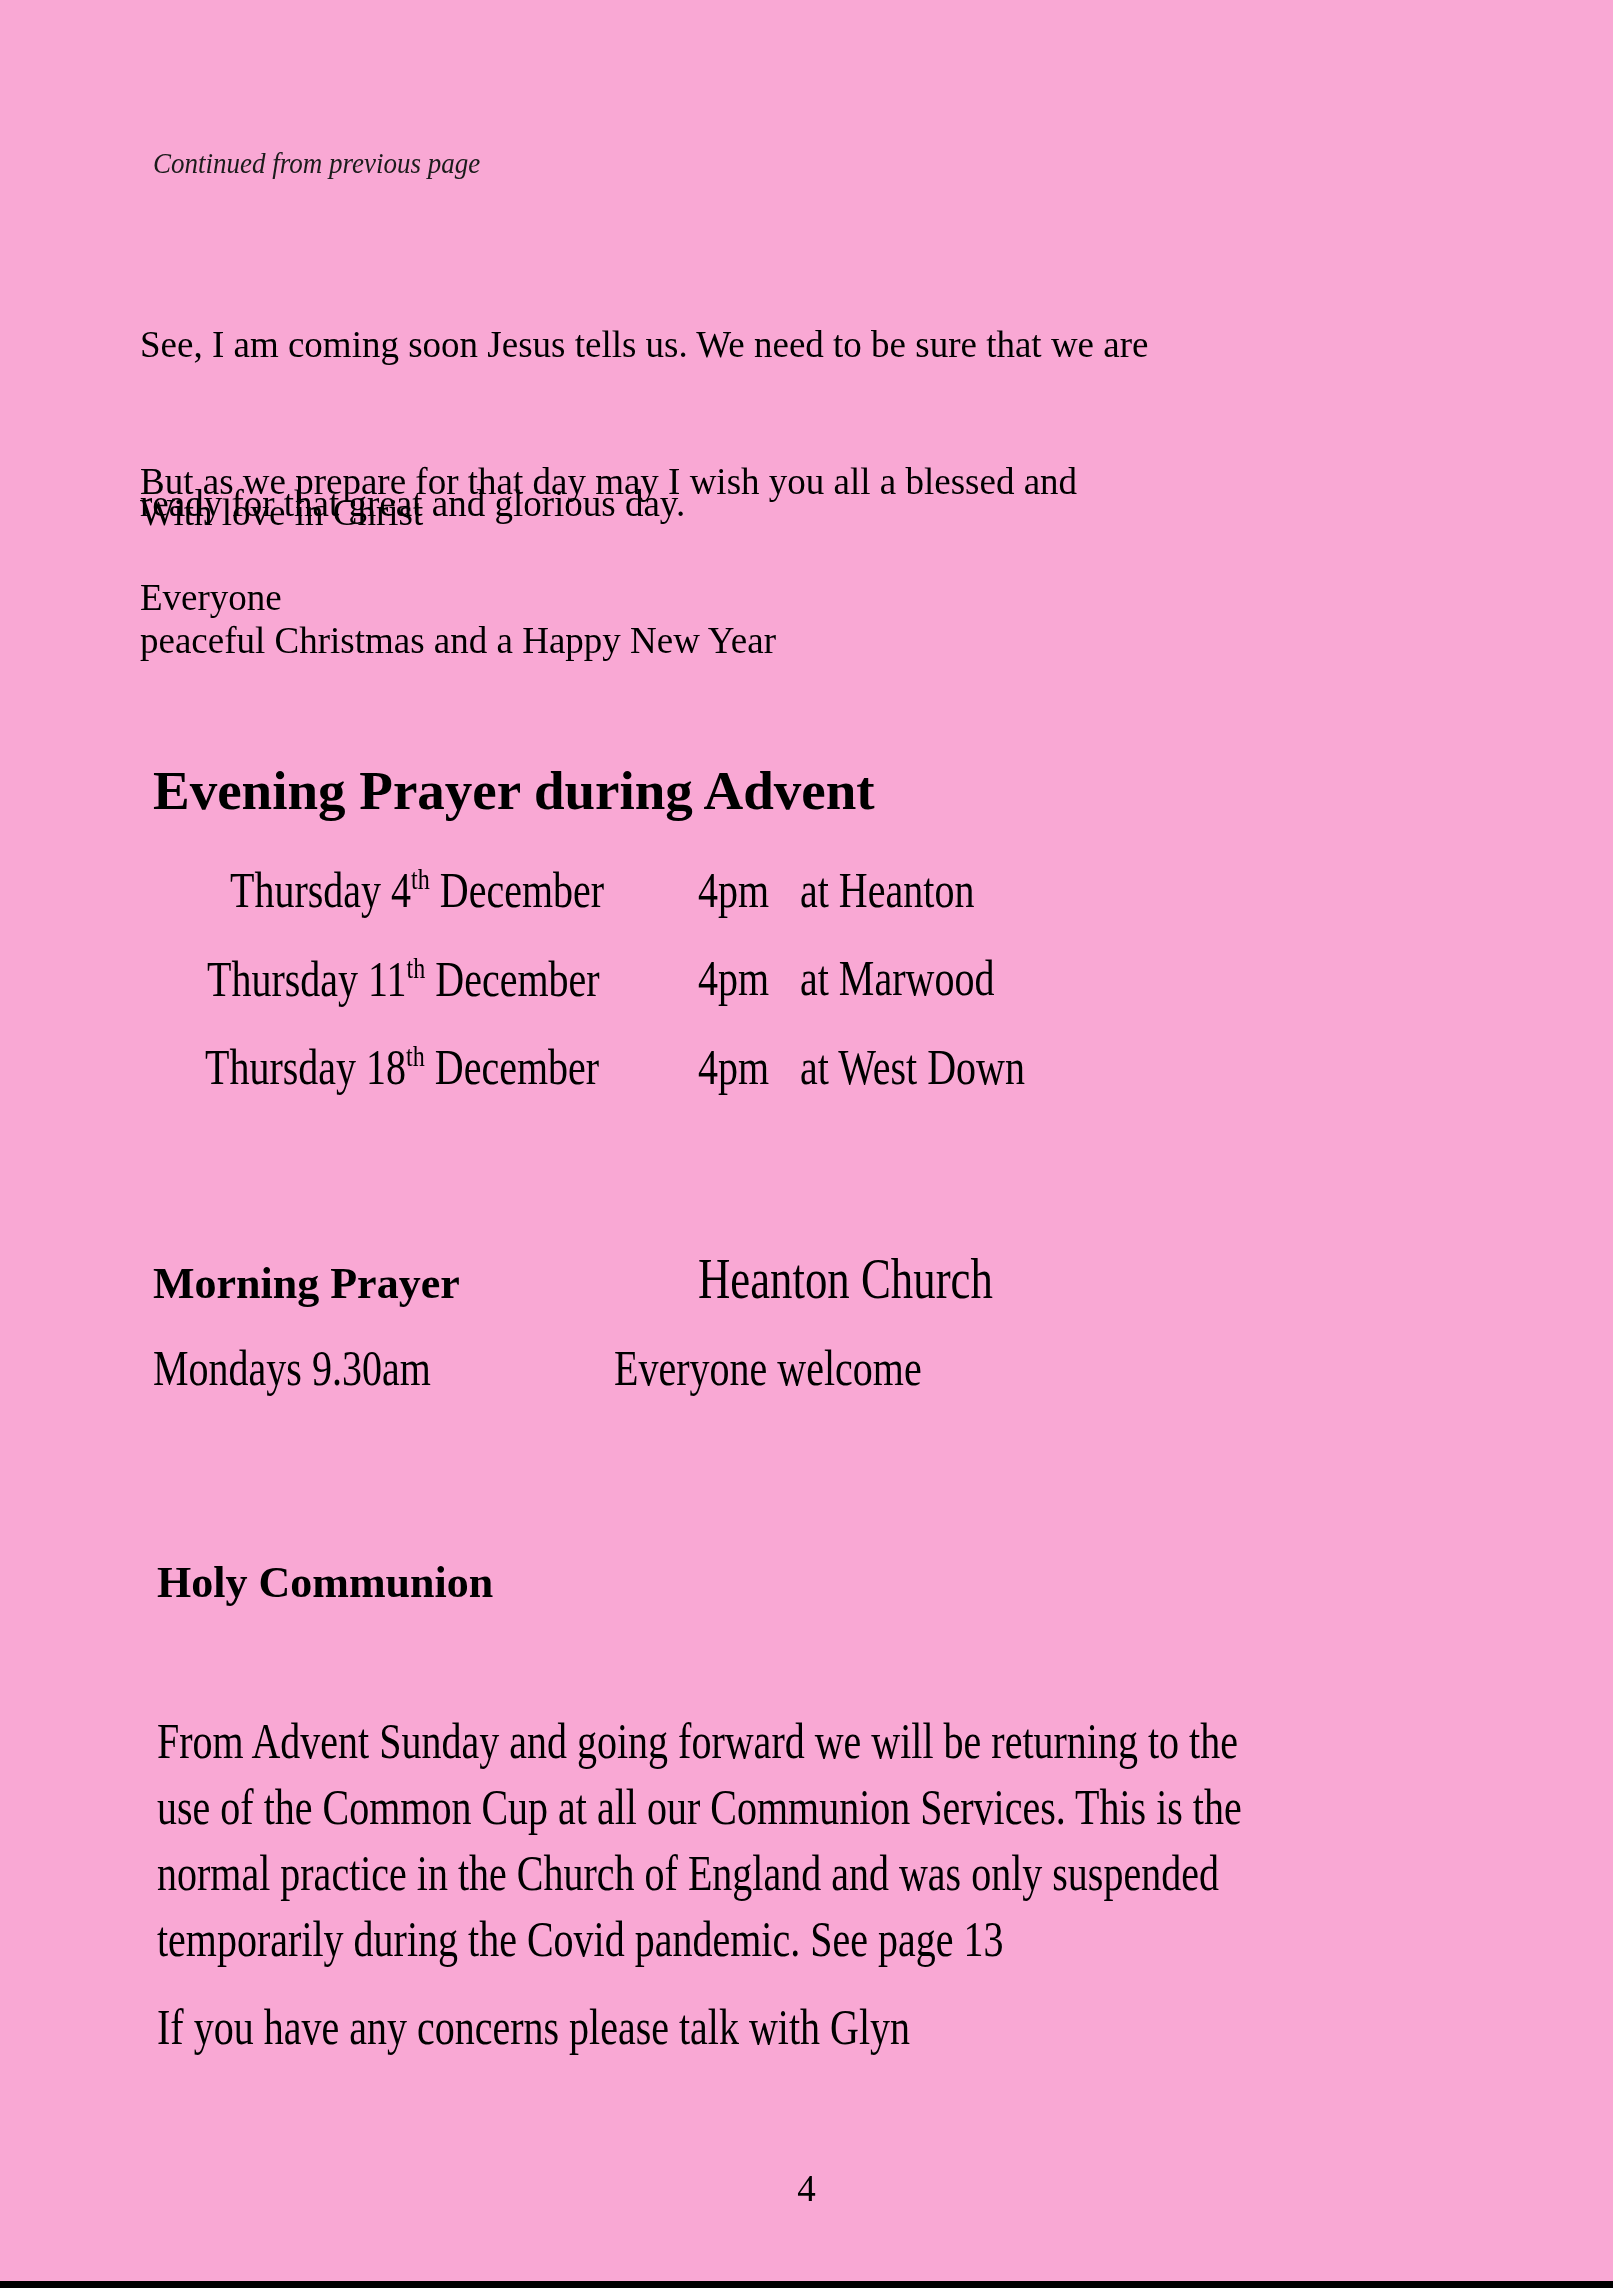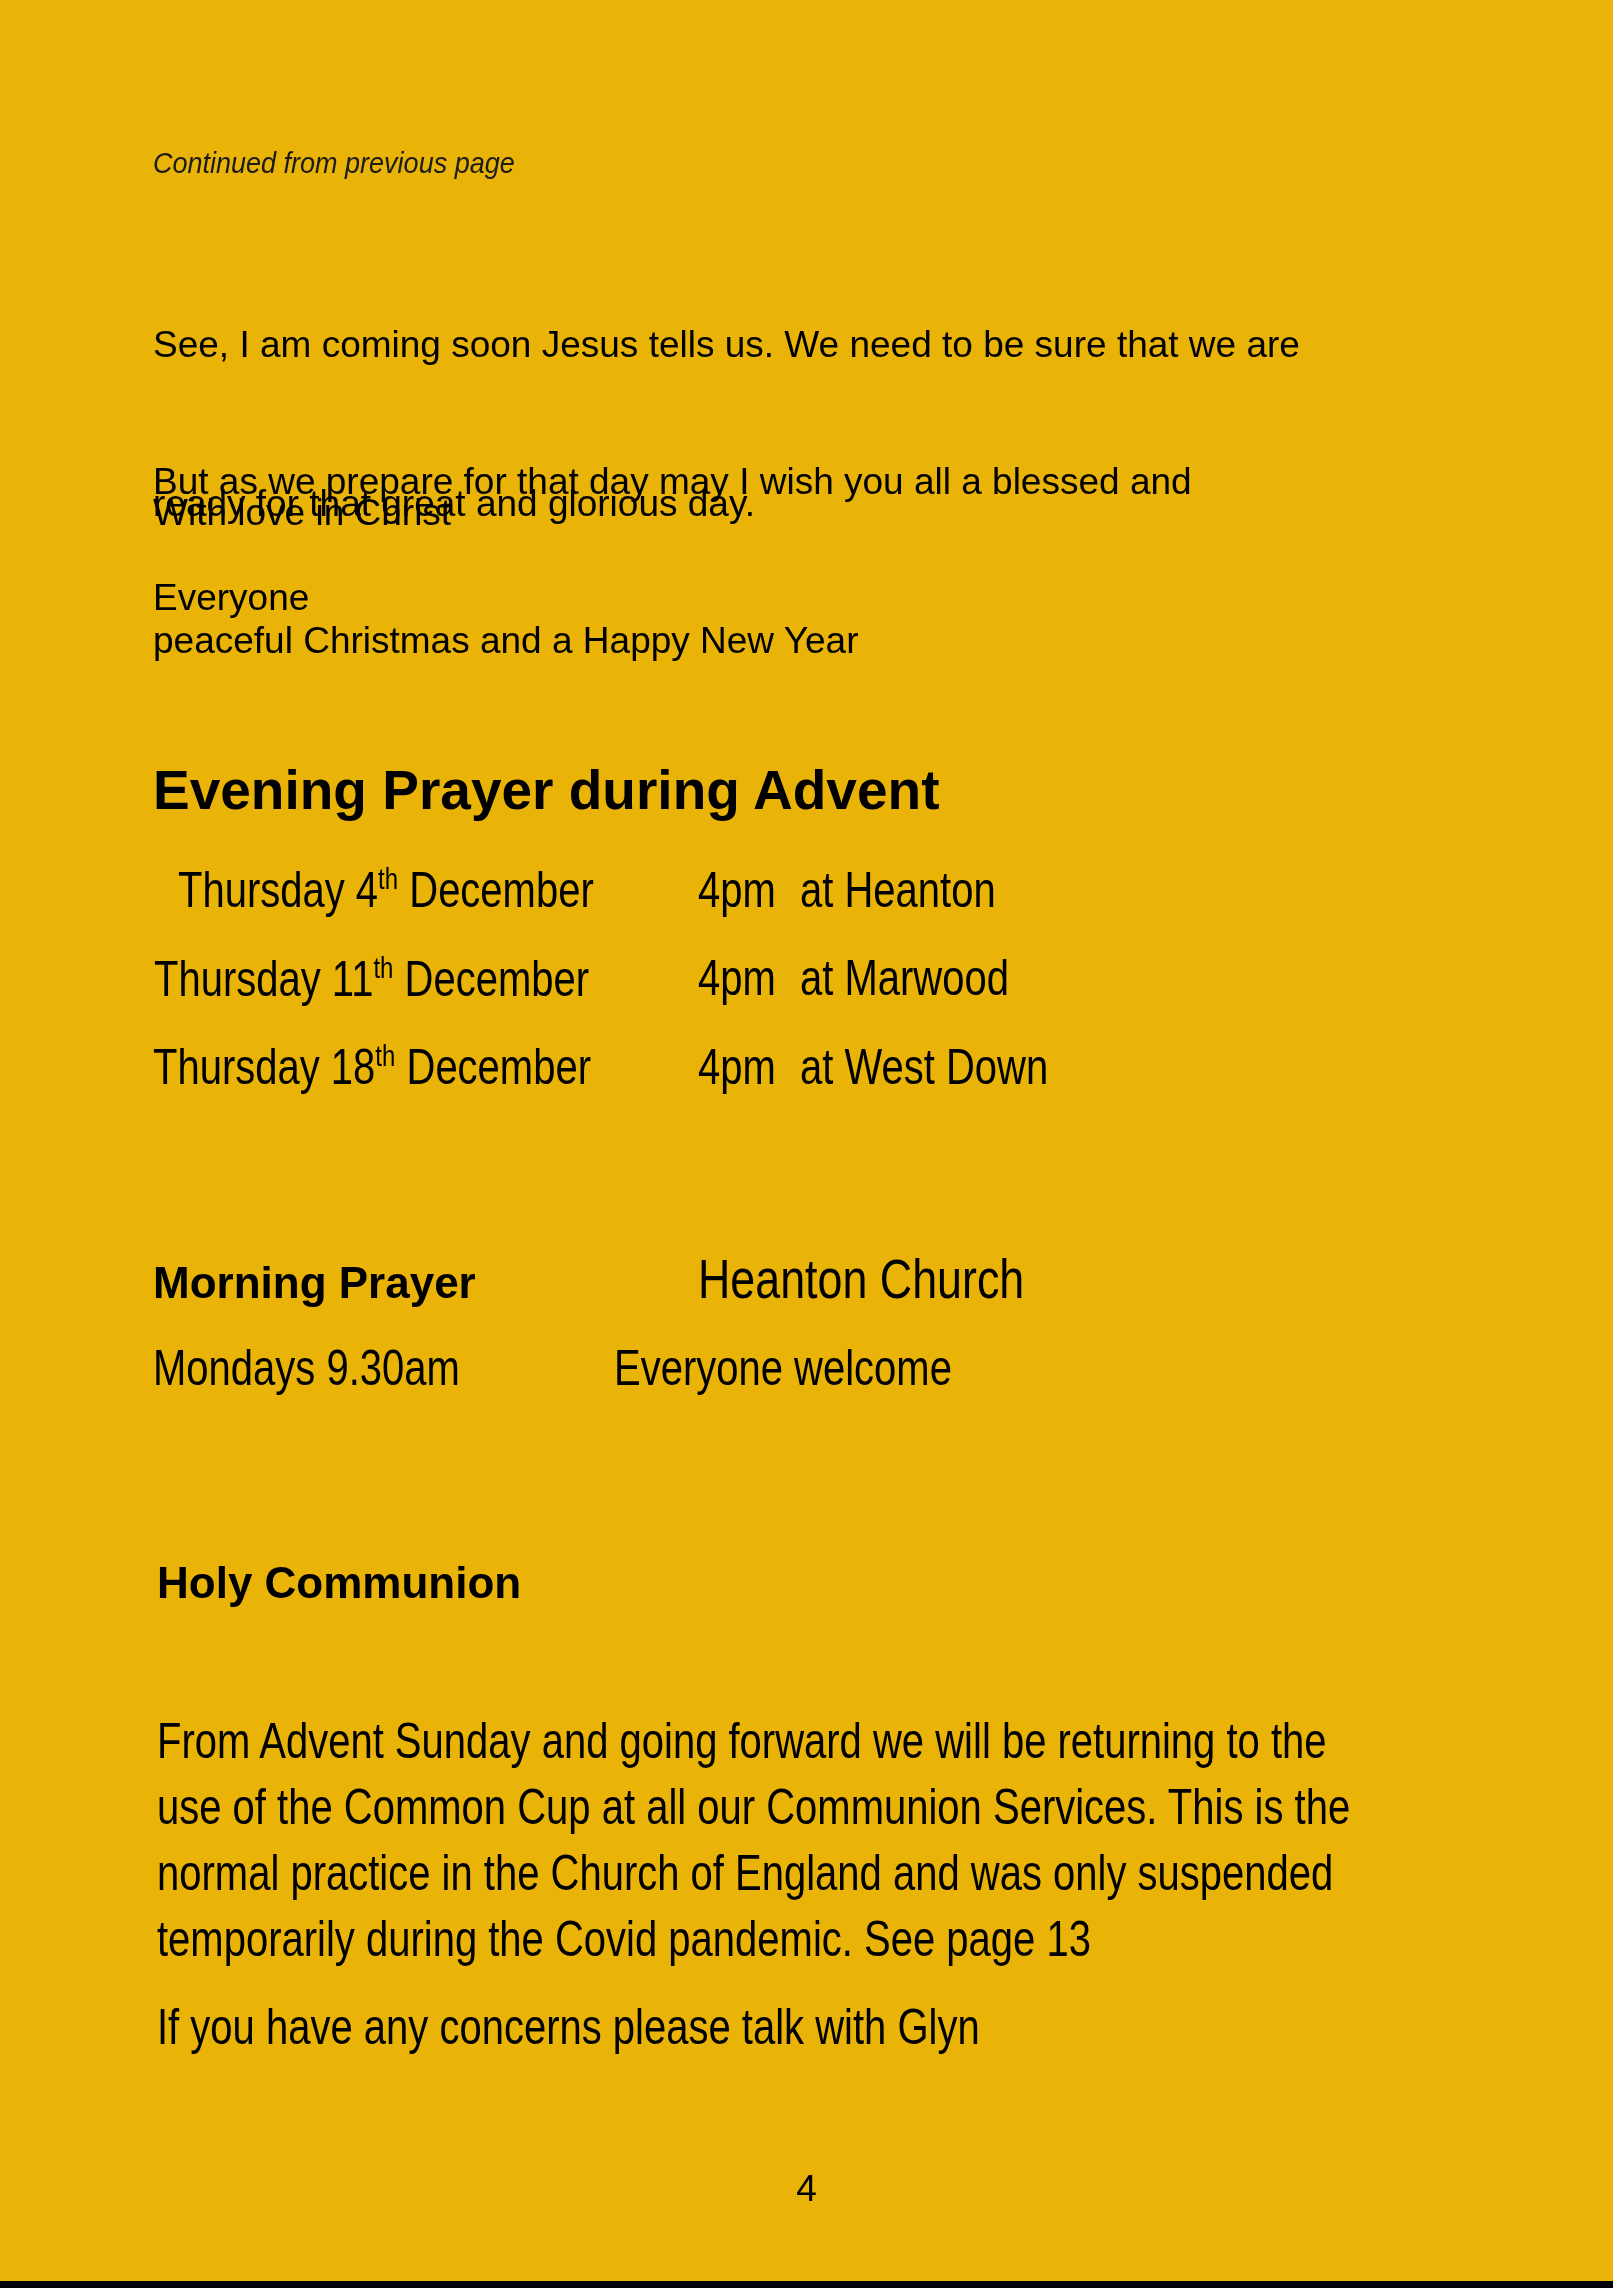--- a/index.html
+++ b/index.html
@@ -4,40 +4,40 @@
 <style>
   html, body {
     margin: 0;
     padding: 0;
     background: #ffffff;
   }
   .page {
     position: relative;
     width: 1613px;
     height: 2289px;
-    background: #eab308;
+    background: #f9a8d4;
     overflow: hidden;
-    font-family: Liberation Sans, sans-serif;
+    font-family: Liberation Serif, serif;
     color: #000000;
   }
   .abs { position: absolute; }
 
   
   .cx80 { display: inline-block; transform: scaleX(0.80); transform-origin: 0 0; white-space: pre; }
   .cx90 { display: inline-block; transform: scaleX(0.90); transform-origin: 0 0; white-space: pre; }
 
   .note {
     left: 153px; top: 144px;
     font-size: 30px;
     font-style: italic;
     line-height: 37px;
     color: #1b1b1b;
   }
   .body40 {
-    left: 153px;
+    left: 140px;
     font-size: 37px;
     line-height: 53px;
     white-space: pre;
   }
   .h1 {
     left: 153px;
     font-size: 55px;
     font-weight: bold;
     line-height: 67px;
     white-space: pre;

